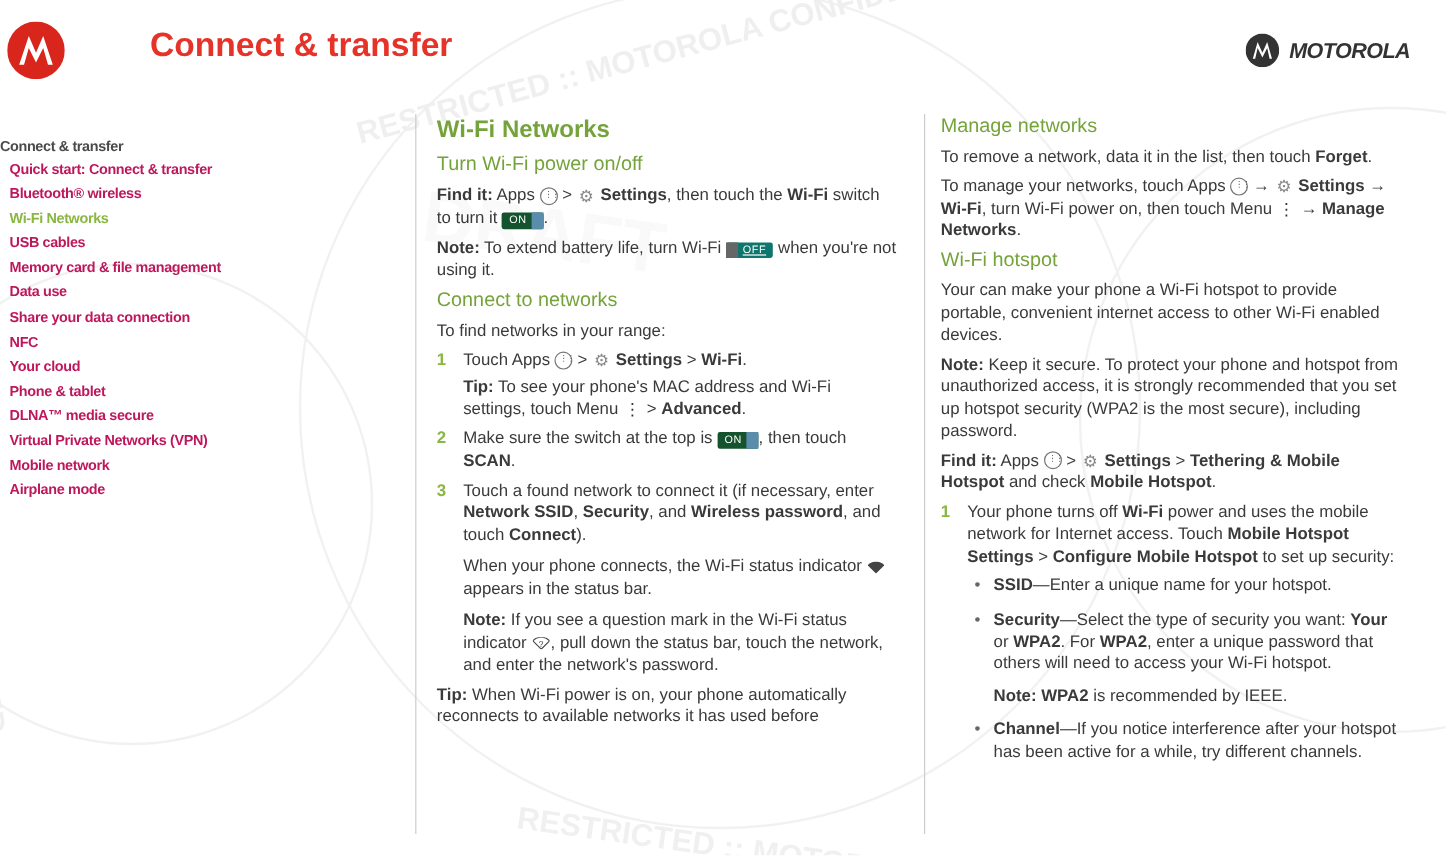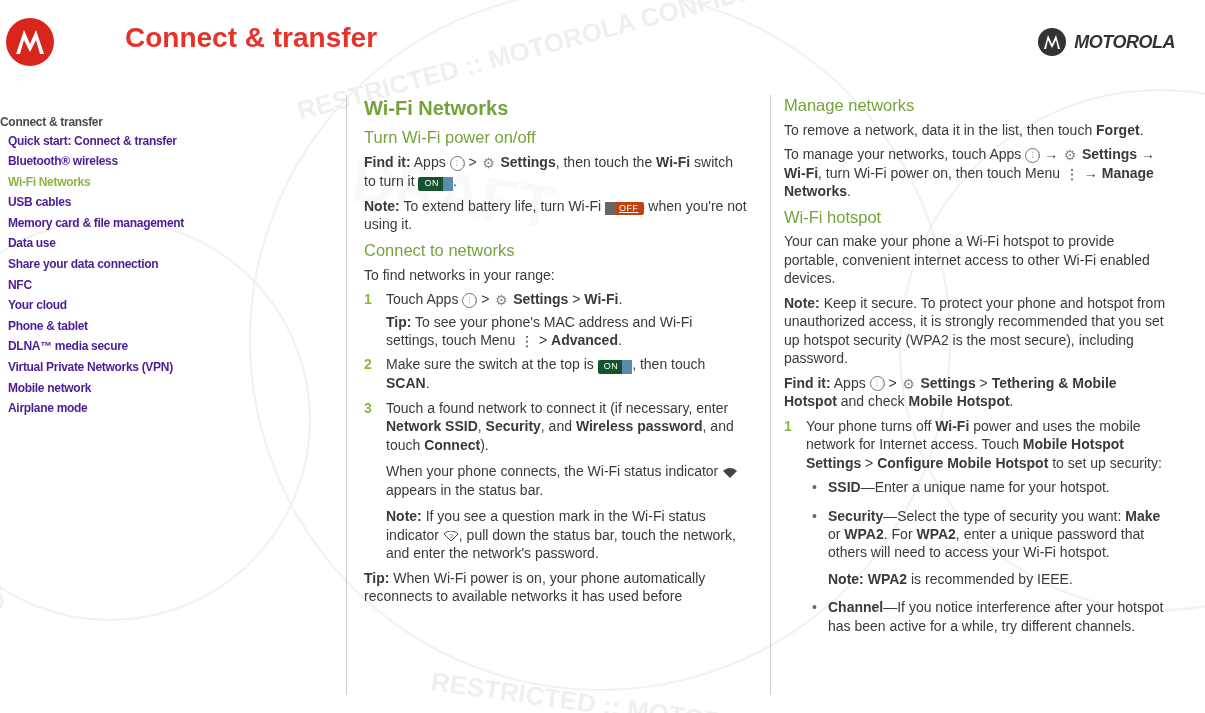--- a/index.html
+++ b/index.html
@@ -65,21 +65,21 @@
     font-size: 12px;
     font-weight: 900;
     color: #4a4a4a;
     letter-spacing: -0.3px;
     margin-bottom: 2px;
     padding-left: 0;
   }
   .sidebar .nav-item {
     font-size: 12px;
     font-weight: 900;
-    color: #4c1d95;
+    color: #be185d;
     letter-spacing: -0.3px;
     padding: 2.5px 0 2.5px 8px;
     line-height: 1.3;
   }
   .sidebar .nav-item.active {
     color: #8ab642;
   }
 
   .columns {
     position: absolute;
@@ -151,21 +151,21 @@
     padding: 1px 6px;
     position: relative;
     border-radius: 2px;
   }
   .switch.on { background: #14532d; padding-right: 14px; }
   .switch.on::after {
     content: "";
     position: absolute; right: 0; top: 0; bottom: 0;
     width: 10px; background: #5a8cab;
   }
-  .switch.off { background: #c2410c; padding-left: 14px; text-decoration: underline; }
+  .switch.off { background: #0f766e; padding-left: 14px; text-decoration: underline; }
   .switch.off::before {
     content: "";
     position: absolute; left: 0; top: 0; bottom: 0;
     width: 10px; background: #666;
   }
   .icon-inline {
     display: inline-flex; vertical-align: middle;
     width: 16px; height: 16px;
     align-items: center; justify-content: center;
   }
@@ -308,21 +308,21 @@
         <b>Find it:</b><span> Apps </span><span class="icon-inline apps-icon"></span><span> &gt; </span><span class="icon-inline gear-icon"></span><b> Settings</b><span> &gt; </span><b>Tethering &amp; Mobile Hotspot</b><span> and check </span><b>Mobile Hotspot</b><span>.</span>
       </p>
       <ol>
         <li><span class="num">1</span>
           <span>Your phone turns off </span><b>Wi-Fi</b><span> power and uses the mobile network for Internet access. Touch </span><b>Mobile Hotspot Settings</b><span> &gt; </span><b>Configure Mobile Hotspot</b><span> to set up security:</span>
         </li>
       </ol>
       <div class="indent">
       <ul>
         <li><b>SSID</b><span>—Enter a unique name for your hotspot.</span></li>
-        <li><b>Security</b><span>—Select the type of security you want: </span><b>Make</b><span> or </span><b>WPA2</b><span>. For </span><b>WPA2</b><span>, enter a unique password that others will need to access your Wi-Fi hotspot.</span>
+        <li><b>Security</b><span>—Select the type of security you want: </span><b>Your</b><span> or </span><b>WPA2</b><span>. For </span><b>WPA2</b><span>, enter a unique password that others will need to access your Wi-Fi hotspot.</span>
           <div style="height:8px"></div>
           <b>Note:</b> <b>WPA2</b><span> is recommended by IEEE.</span>
         </li>
         <li><b>Channel</b><span>—If you notice interference after your hotspot has been active for a while, try different channels.</span></li>
       </ul>
       </div>
     </div>
   </div>
 
 </div>

